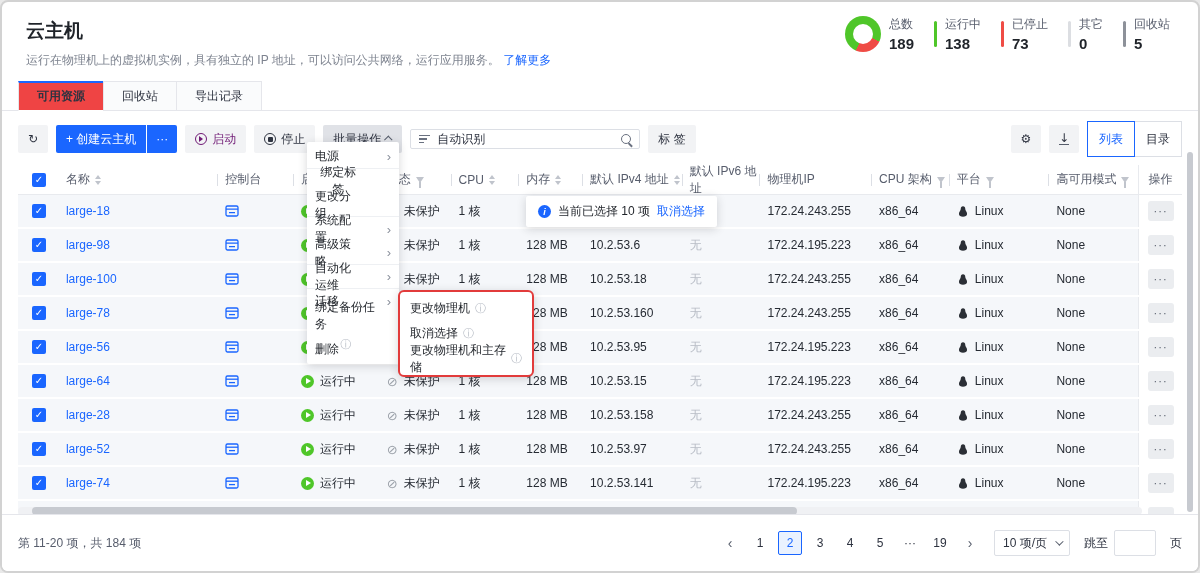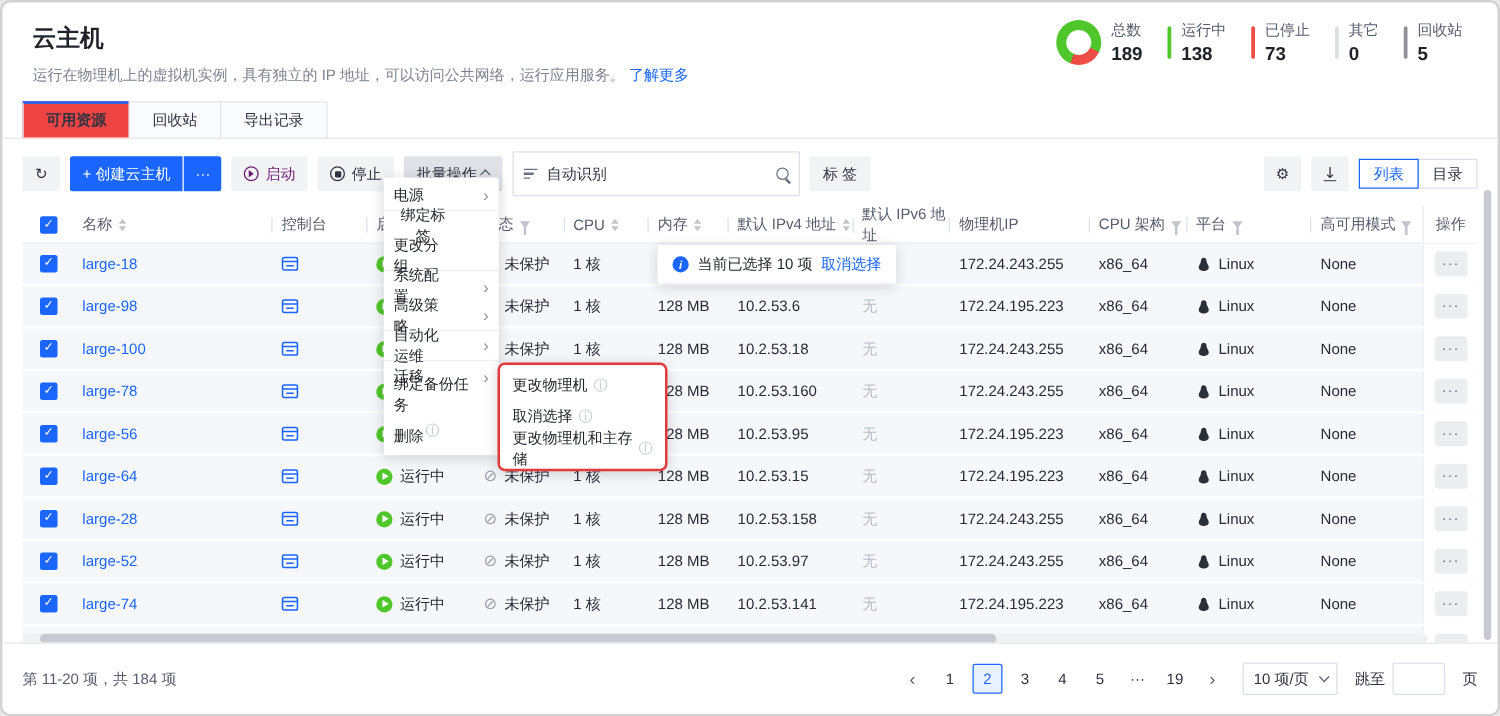--- a/index.html
+++ b/index.html
@@ -33,32 +33,32 @@
   .toolbar{ display:flex; align-items:center; gap:8px; padding:10px 16px 8px 16px; }
   .btn{ height:28px; display:inline-flex; align-items:center; gap:5px; padding:0 10px;
     font-size:12px; color:#2e3340; background:#f2f3f5; border:none; border-radius:2px; cursor:pointer; }
   .btn.icon-only{ width:30px; justify-content:center; padding:0; }
   .btn.primary{ background:#1a66ff; color:#fff; }
   .btn.disabled{ color:#701a75; cursor:default; }
   .btn.pressed{ background:#e0e2e7; }
   .btn-join{ display:flex; gap:1px; }
   .btn-join .btn:first-child{ border-radius:2px 0 0 2px; }
   .btn-join .btn:last-child{ border-radius:0 2px 2px 0; }
-  .search-box{ width:230px; height:36px; border:1px solid #dcdfe5; border-radius:2px; background:#fff;
+  .search-box{ width:230px; height:20px; border:1px solid #dcdfe5; border-radius:2px; background:#fff;
     display:flex; align-items:center; padding:0 8px; gap:7px; }
   .search-text{ font-size:12px; color:#2e3340; flex:1; }
   .flt-lines{ display:inline-flex; flex-direction:column; gap:2px; width:11px; }
   .flt-lines i{ height:1.5px; background:#6a7180; display:block; }
   .flt-lines i:nth-child(2){ width:8px; } .flt-lines i:nth-child(3){ width:5px; }
   .lens{ width:10px; height:10px; border:1.5px solid #6a7180; border-radius:50%; position:relative; }
   .lens::after{ content:""; position:absolute; width:5px; height:1.5px; background:#6a7180;
     bottom:-2px; right:-3px; transform:rotate(45deg); }
   .right-tools{ margin-left:auto; display:flex; align-items:center; gap:8px; }
   .seg{ display:flex; }
-  .seg-btn{ height:24px; padding:0 11px; display:flex; align-items:center; font-size:12px;
+  .seg-btn{ height:36px; padding:0 11px; display:flex; align-items:center; font-size:12px;
     border:1px solid #dcdfe5; background:#fff; color:#2e3340; cursor:pointer; }
   .seg-btn.active{ border-color:#1a66ff; color:#1a66ff; position:relative; z-index:1; }
   .seg-btn + .seg-btn{ margin-left:-1px; }
   .chev{ width:6px; height:6px; border-left:1.5px solid #565d6b; border-top:1.5px solid #565d6b; display:inline-block; }
   .chev.up{ transform:rotate(45deg) translateY(1px); }
   .chev.down{ transform:rotate(-135deg) translateY(2px); }
   .glyph{ font-family:"DejaVu Sans",sans-serif; }
   .stop-ico{ width:12px; height:12px; border:1.5px solid currentColor; border-radius:50%; position:relative; display:inline-block; }
   .stop-ico::after{ content:""; position:absolute; inset:2.5px; background:currentColor; border-radius:1px; }
   .play-ico{ width:12px; height:12px; border:1.5px solid currentColor; border-radius:50%; position:relative; display:inline-block; }

